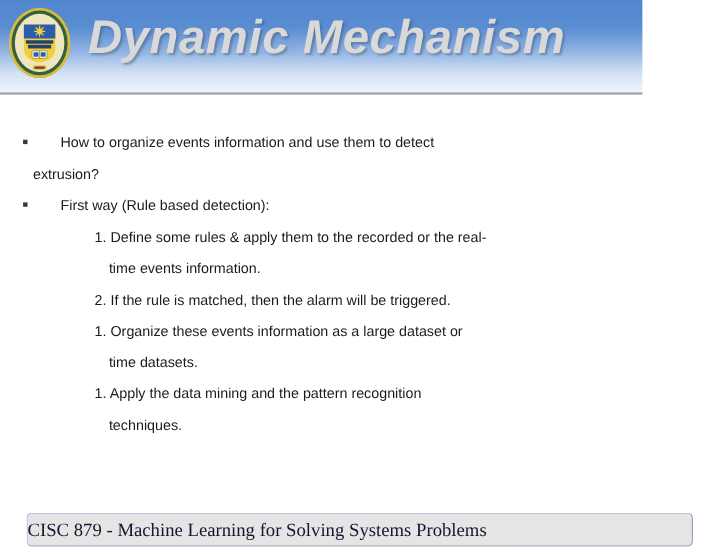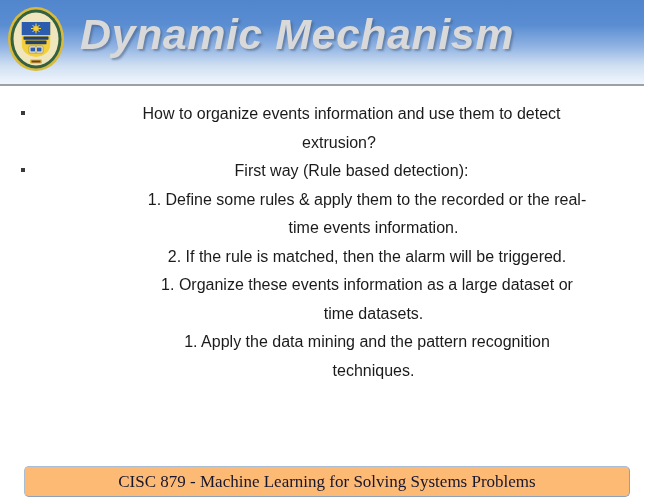--- a/index.html
+++ b/index.html
@@ -11,21 +11,21 @@
   }
   .slide {
     position: relative;
     width: 648px; height: 504px;
     background: #ffffff;
   }
   
   .header {
     position: absolute;
     left: 0; top: 0;
-    width: 644px; height: 84px;
+    width: 584px; height: 84px;
     background: linear-gradient(to bottom,
       #5186cd 0%, #5a8dd2 30%, #8fb2e2 55%, #cfdff2 78%, #e9f1fa 95%, #eef4fb 100%);
     border-bottom: 2px solid #9ba1a9;
   }
   .seal {
     position: absolute;
     left: 7px; top: 6px;
     width: 58px; height: 66px;
   }
   .title {
@@ -35,52 +35,50 @@
     font-weight: bold;
     font-style: italic;
     letter-spacing: 0.5px;
     color: #d9d9d9;
     text-shadow: 2px 2px 2px rgba(70, 90, 120, 0.5);
     white-space: nowrap;
   }
   
   .content {
     position: absolute;
-    left: 0; top: 100px;
+    left: 0; top: 116px;
     width: 648px;
-    font-size: 16px;
+    font-size: 13px;
     line-height: 28.5px;
     color: #1b1b1b;
-    text-align: center;
   }
   .line { position: relative; white-space: nowrap; height: 28.5px; }
   .line .txt { display: inline-block; }
   .ind-l0  .txt { margin-left: 55px; }
   .ind-l0c .txt { margin-left: 30px; }
   .ind-l1  .txt { margin-left: 86px; }
   .ind-l2  .txt { margin-left: 99px; }
   .bullet {
     position: absolute;
     left: 21px; top: 11px;
     width: 4px; height: 4px;
     background: #3a3a3a;
   }
   
   .footer {
     position: absolute;
     left: 24px; top: 466px;
     width: 604px; height: 29px;
-    background: #fdba74;
+    background: #e5e5e5;
     border: 1px solid #aabdd6;
     border-right-color: #8fa0ba;
     border-bottom-color: #8fa0ba;
     border-radius: 5px;
     display: flex;
     align-items: center;
-    justify-content: center;
   }
   .footer .ftext {
     font-family: "Liberation Serif", serif;
     font-size: 17px;
     color: #16162e;
     white-space: nowrap;
   }
 </style>
 </head>
 <body>

